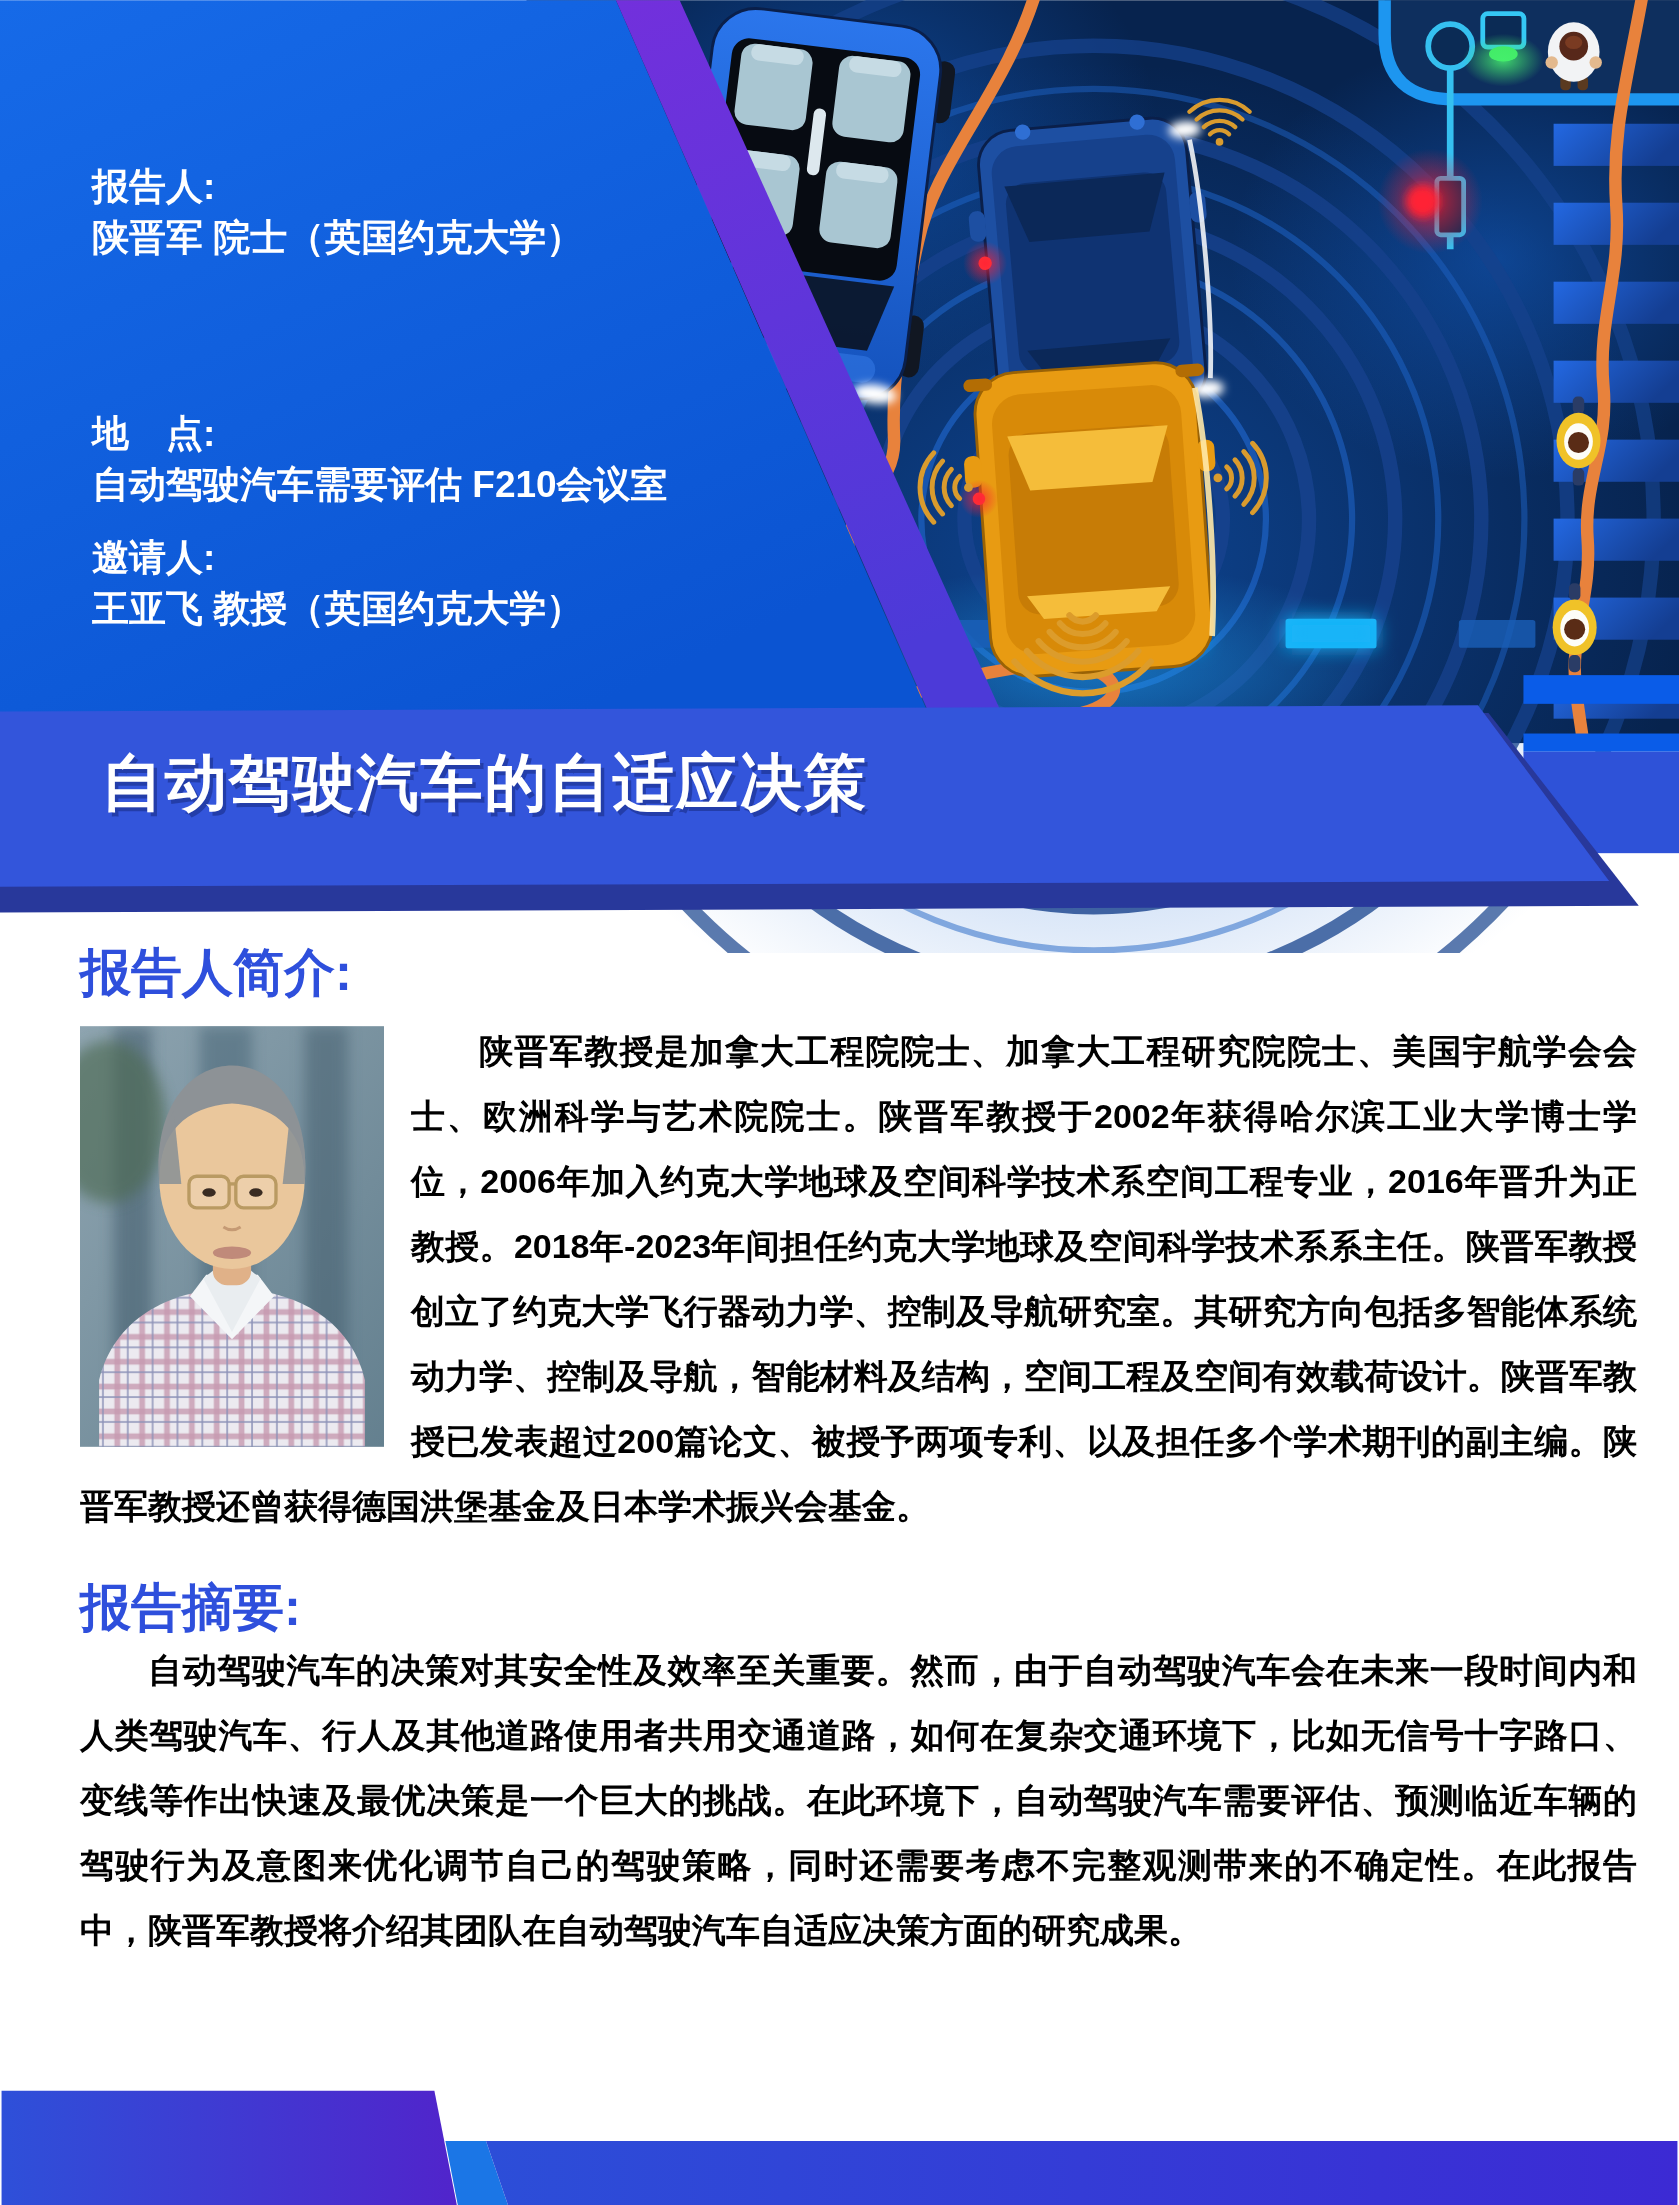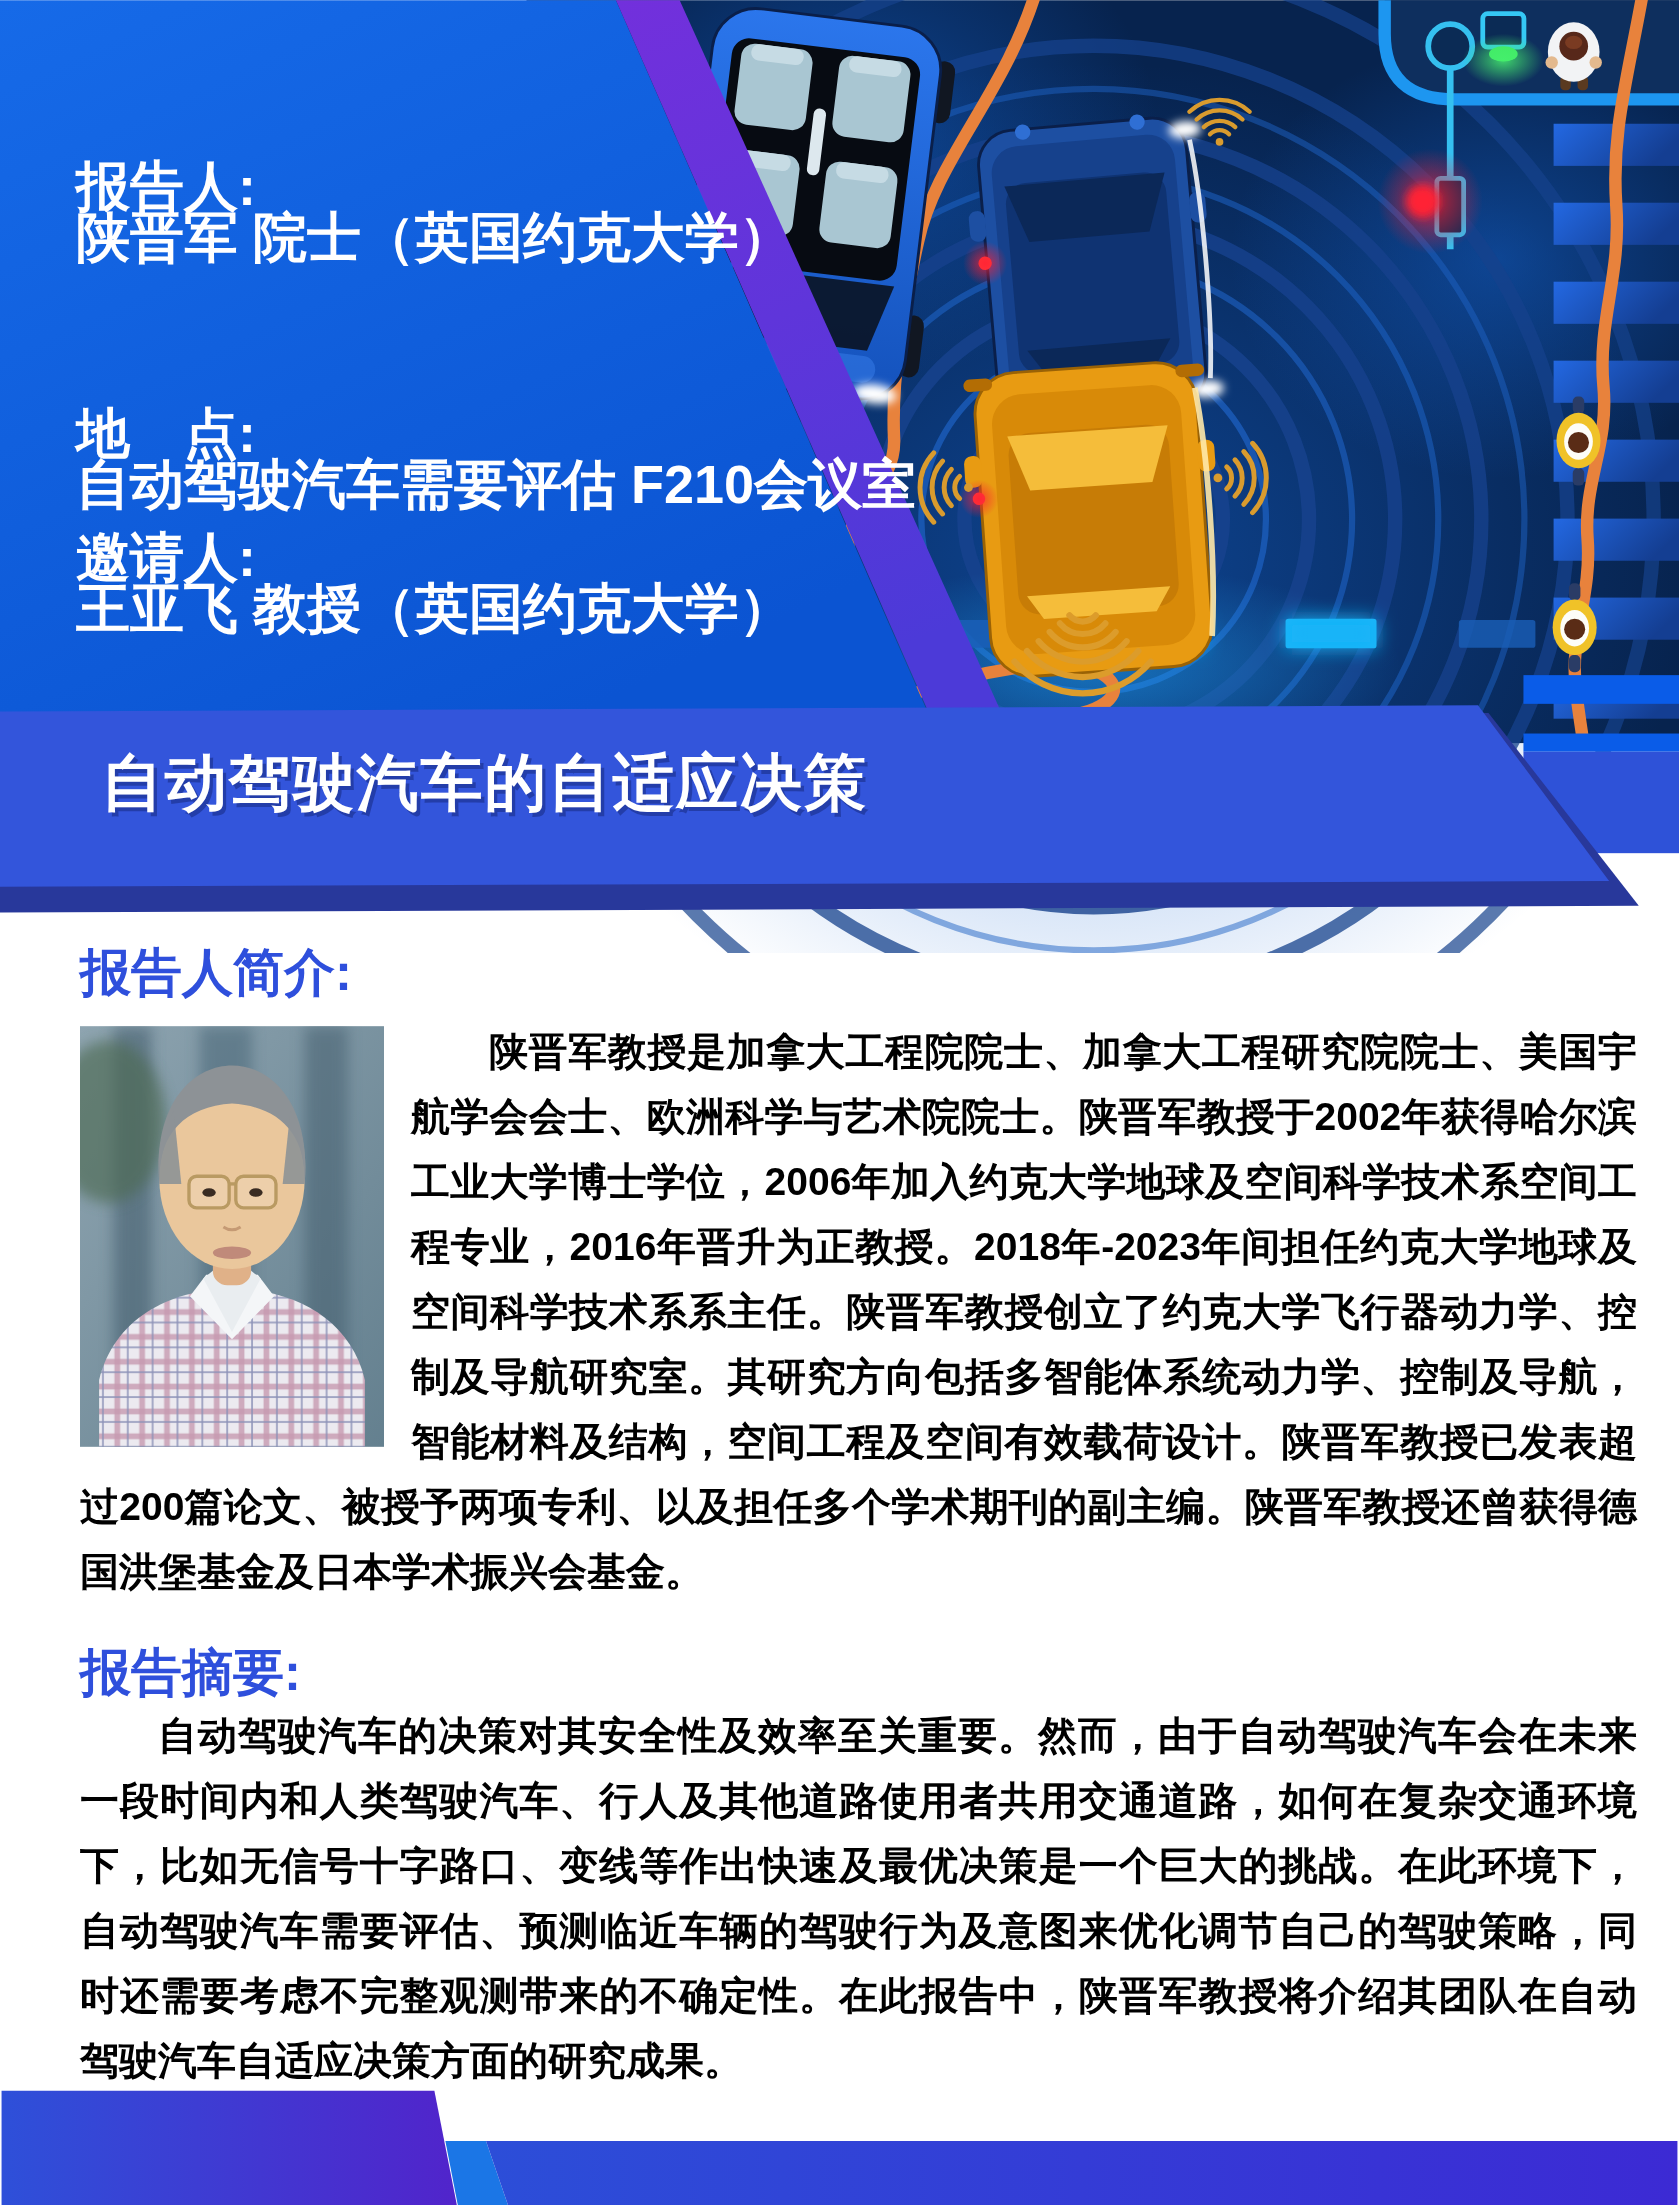--- a/index.html
+++ b/index.html
@@ -6,40 +6,40 @@
   .page{
     position:relative;
     width:1679px;height:2205px;
     background:#ffffff;
     overflow:hidden;
     font-family:"Liberation Sans","DejaVu Sans",sans-serif;
   }
   
   .hero{position:absolute;left:0;top:0;width:1679px;height:953px;}
   .hero svg{position:absolute;left:0;top:0;display:block;}
-  .info-block{position:absolute;left:76px;width:804px;color:#ffffff;font-weight:700;
-              font-size:54px;line-height:51px;white-space:nowrap;}
+  .info-block{position:absolute;left:92px;width:804px;color:#ffffff;font-weight:700;
+              font-size:37px;line-height:51px;white-space:nowrap;}
   .banner-title{
     position:absolute;left:101px;top:741px;width:1436px;
     color:#ffffff;font-weight:900;font-size:62px;letter-spacing:1.9px;
     text-shadow:3.4px 4.3px 0 rgba(12,24,96,.40);
     white-space:nowrap;
   }
   
   .content{position:absolute;left:0;top:912px;width:1679px;padding:0;}
   .content .inner{padding:0 42px 0 80px;}
   h2.sec{
     margin:0;color:#2e4fdc;font-weight:900;font-size:51px;line-height:1.15;
   }
   .sec-bio{padding-top:32px;}
   .sec-abs{padding-top:40px;}
   .para-wrap{margin-top:16.3px;}
   .photo-svg{float:left;width:304px;height:421px;margin:6.7px 27px 2.9px 0;display:block;}
   p.body-text{
-    margin:0;color:#000000;font-weight:700;font-size:39px;line-height:65px;
+    margin:0;color:#000000;font-weight:700;font-size:34px;line-height:65px;
     text-align:justify;text-indent:2em;
   }
   .abs-text{margin-top:14.4px;}
   .clearfix::after{content:"";display:block;clear:both;}
   
   .footer-svg{position:absolute;left:0;top:2087px;width:1679px;height:118px;display:block;}
 </style>
 </head>
 <body>
 

